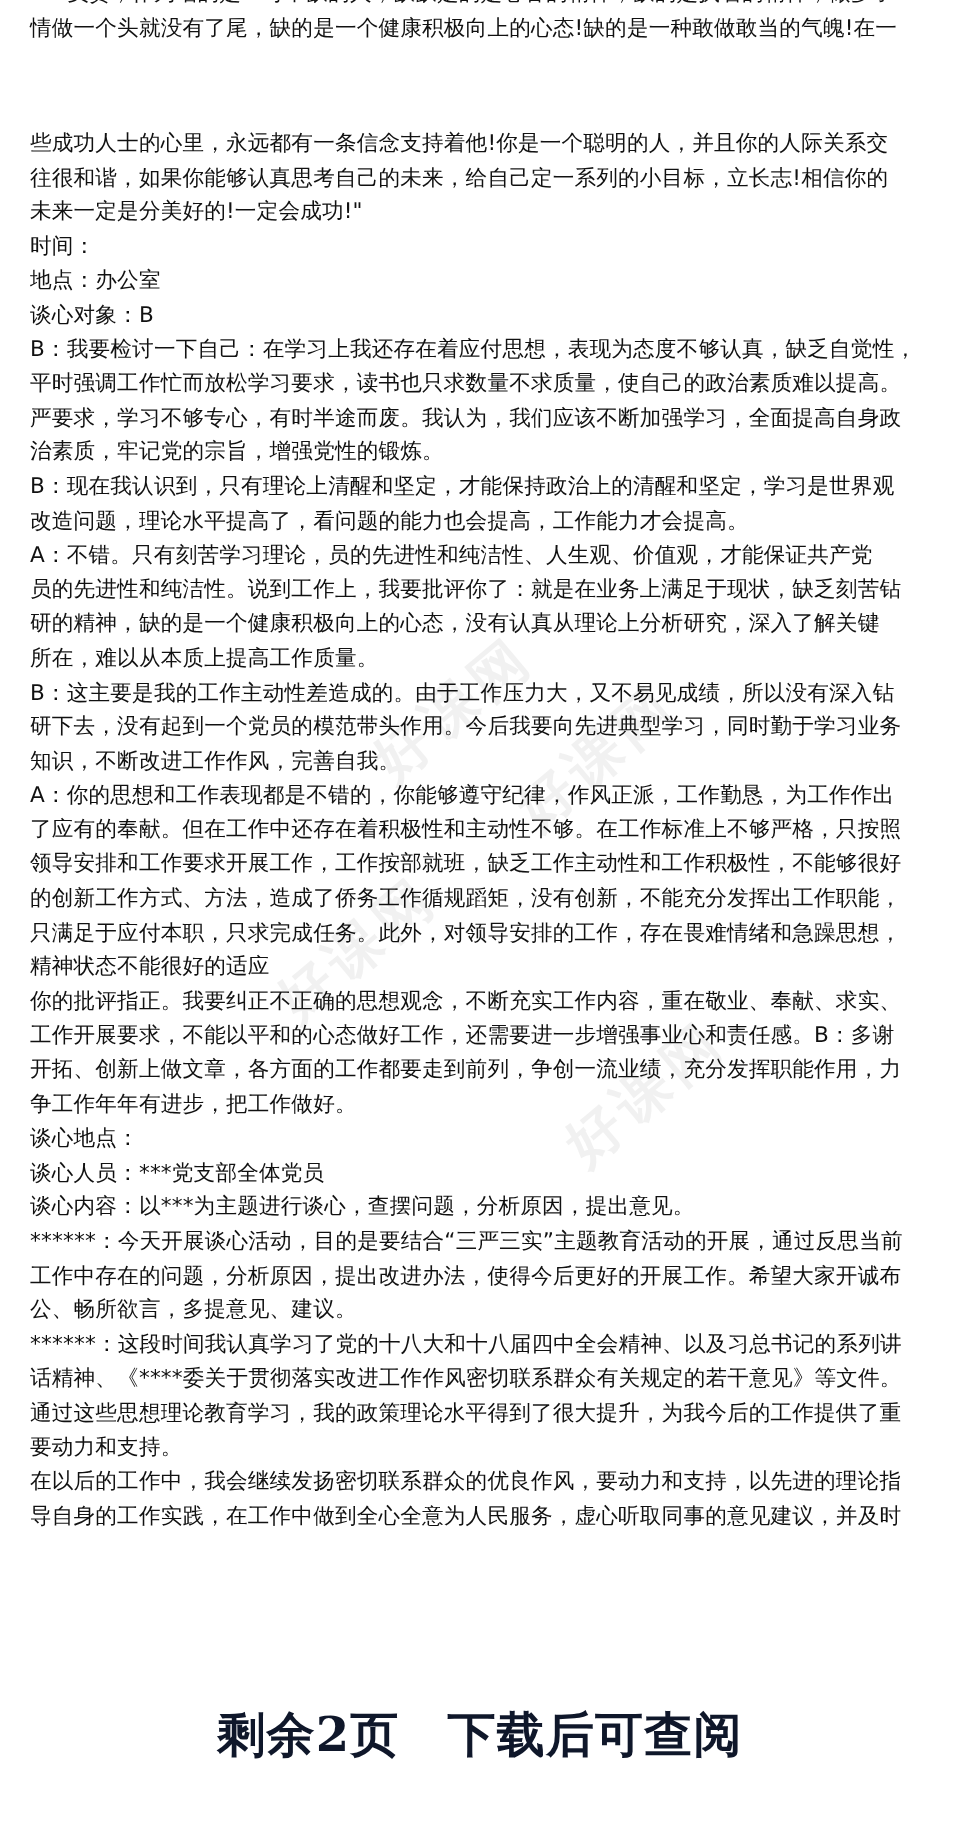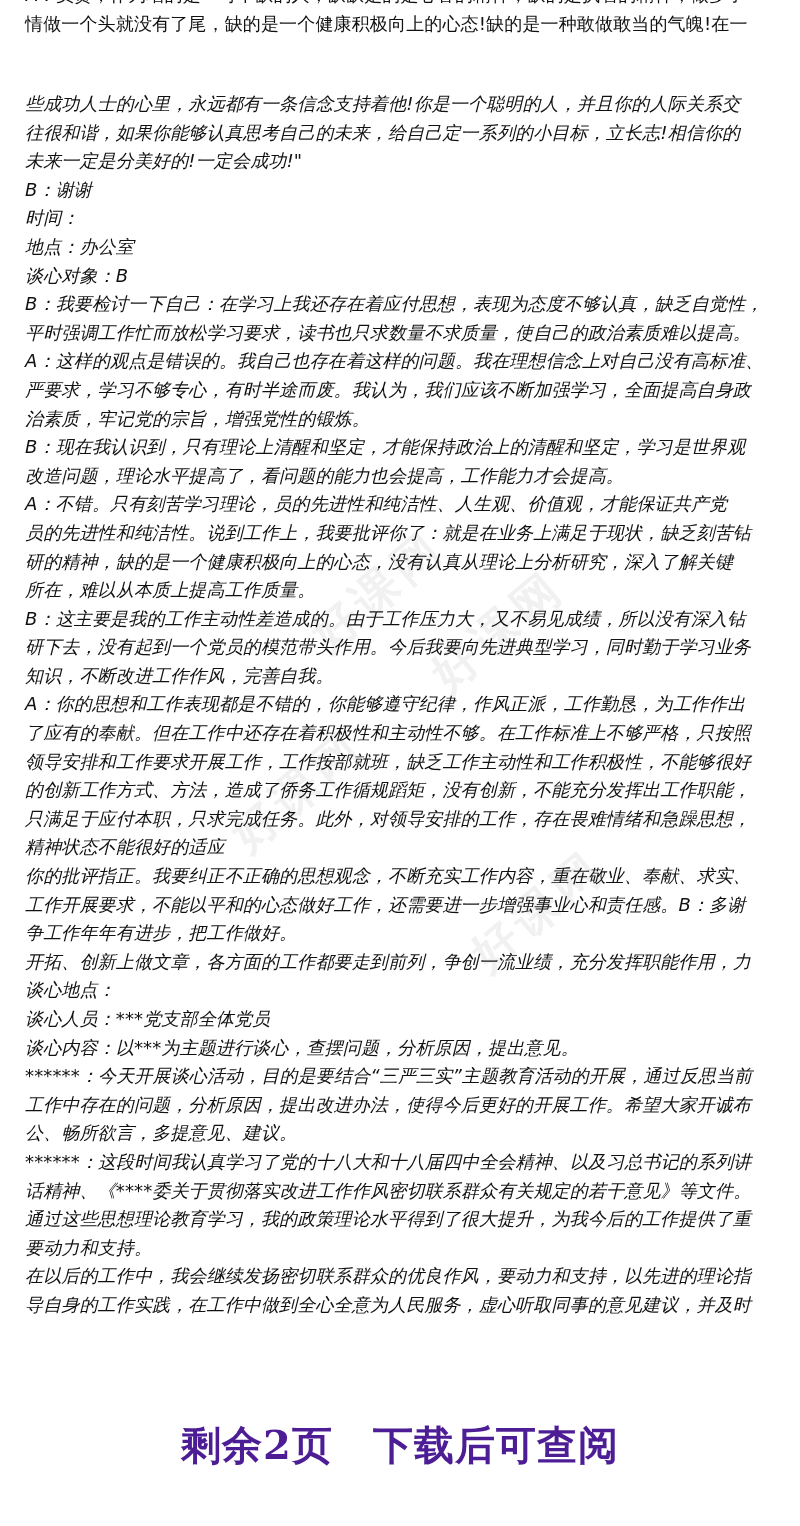--- a/index.html
+++ b/index.html
@@ -29,41 +29,41 @@
     font-size: 18px;
     line-height: 28.6px;
     letter-spacing: 0.15px;
   }
   .line {
     display: block;
     white-space: nowrap;
     height: 28.6px;
   }
   .block-top { top: -19px; }
-  .block-main { top: 90px; font-style: italic; }
+  .block-main { top: 106px; }
   .watermark {
     position: absolute;
     color: rgba(190,190,190,0.22);
     font-size: 46px;
     font-weight: bold;
     transform: rotate(-40deg);
     white-space: nowrap;
     pointer-events: none;
     letter-spacing: 6px;
   }
   .footer-banner {
     position: absolute;
     left: 0;
     top: 1418px;
     width: 800px;
     text-align: center;
     font-family: "DejaVu Serif", "Liberation Serif", serif;
     font-weight: bold;
     font-size: 40px;
-    color: #4c1d95;
+    color: #0f172a;
     letter-spacing: 1px;
   }
   .footer-banner .gap { display: inline-block; width: 40px; }
 </style>
 </head>
 <body>
 
 <div class="page">
 
   <div class="watermark" style="left:300px; top:560px;">好课网</div>
@@ -73,48 +73,46 @@
 
   <div class="block block-top">
     <span class="line">A：负责，作为增的是一可不缺的人，缺缺是的是心香的精神，缺的是执着的精神，做多了</span>
     <span class="line">情做一个头就没有了尾，缺的是一个健康积极向上的心态!缺的是一种敢做敢当的气魄!在一</span>
   </div>
 
   <div class="block block-main">
     <span class="line">些成功人士的心里，永远都有一条信念支持着他!你是一个聪明的人，并且你的人际关系交</span>
     <span class="line">往很和谐，如果你能够认真思考自己的未来，给自己定一系列的小目标，立长志!相信你的</span>
     <span class="line">未来一定是分美好的!一定会成功!"</span>
-    <span class="line">B：谢谢</span>
     <span class="line">时间：</span>
     <span class="line">地点：办公室</span>
     <span class="line">谈心对象：B</span>
     <span class="line">B：我要检讨一下自己：在学习上我还存在着应付思想，表现为态度不够认真，缺乏自觉性，</span>
     <span class="line">平时强调工作忙而放松学习要求，读书也只求数量不求质量，使自己的政治素质难以提高。</span>
-    <span class="line">A：这样的观点是错误的。我自己也存在着这样的问题。我在理想信念上对自己没有高标准、</span>
     <span class="line">严要求，学习不够专心，有时半途而废。我认为，我们应该不断加强学习，全面提高自身政</span>
     <span class="line">治素质，牢记党的宗旨，增强党性的锻炼。</span>
     <span class="line">B：现在我认识到，只有理论上清醒和坚定，才能保持政治上的清醒和坚定，学习是世界观</span>
     <span class="line">改造问题，理论水平提高了，看问题的能力也会提高，工作能力才会提高。</span>
     <span class="line">A：不错。只有刻苦学习理论，员的先进性和纯洁性、人生观、价值观，才能保证共产党</span>
     <span class="line">员的先进性和纯洁性。说到工作上，我要批评你了：就是在业务上满足于现状，缺乏刻苦钻</span>
     <span class="line">研的精神，缺的是一个健康积极向上的心态，没有认真从理论上分析研究，深入了解关键</span>
     <span class="line">所在，难以从本质上提高工作质量。</span>
     <span class="line">B：这主要是我的工作主动性差造成的。由于工作压力大，又不易见成绩，所以没有深入钻</span>
     <span class="line">研下去，没有起到一个党员的模范带头作用。今后我要向先进典型学习，同时勤于学习业务</span>
     <span class="line">知识，不断改进工作作风，完善自我。</span>
     <span class="line">A：你的思想和工作表现都是不错的，你能够遵守纪律，作风正派，工作勤恳，为工作作出</span>
     <span class="line">了应有的奉献。但在工作中还存在着积极性和主动性不够。在工作标准上不够严格，只按照</span>
     <span class="line">领导安排和工作要求开展工作，工作按部就班，缺乏工作主动性和工作积极性，不能够很好</span>
     <span class="line">的创新工作方式、方法，造成了侨务工作循规蹈矩，没有创新，不能充分发挥出工作职能，</span>
     <span class="line">只满足于应付本职，只求完成任务。此外，对领导安排的工作，存在畏难情绪和急躁思想，</span>
     <span class="line">精神状态不能很好的适应</span>
     <span class="line">你的批评指正。我要纠正不正确的思想观念，不断充实工作内容，重在敬业、奉献、求实、</span>
     <span class="line">工作开展要求，不能以平和的心态做好工作，还需要进一步增强事业心和责任感。B：多谢</span>
+    <span class="line">开拓、创新上做文章，各方面的工作都要走到前列，争创一流业绩，充分发挥职能作用，力</span>
     <span class="line">争工作年年有进步，把工作做好。</span>
-    <span class="line">开拓、创新上做文章，各方面的工作都要走到前列，争创一流业绩，充分发挥职能作用，力</span>
     <span class="line">谈心地点：</span>
     <span class="line">谈心人员：***党支部全体党员</span>
     <span class="line">谈心内容：以***为主题进行谈心，查摆问题，分析原因，提出意见。</span>
     <span class="line">******：今天开展谈心活动，目的是要结合“三严三实”主题教育活动的开展，通过反思当前</span>
     <span class="line">工作中存在的问题，分析原因，提出改进办法，使得今后更好的开展工作。希望大家开诚布</span>
     <span class="line">公、畅所欲言，多提意见、建议。</span>
     <span class="line">******：这段时间我认真学习了党的十八大和十八届四中全会精神、以及习总书记的系列讲</span>
     <span class="line">话精神、《****委关于贯彻落实改进工作作风密切联系群众有关规定的若干意见》等文件。</span>
     <span class="line">通过这些思想理论教育学习，我的政策理论水平得到了很大提升，为我今后的工作提供了重</span>
     <span class="line">要动力和支持。</span>

